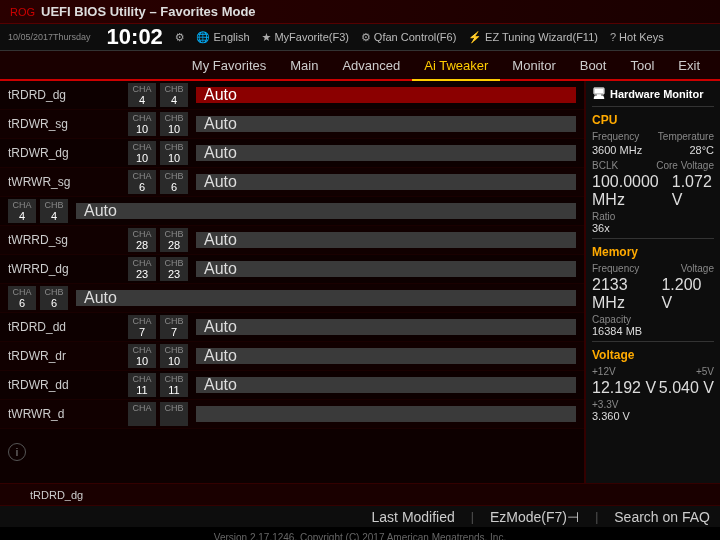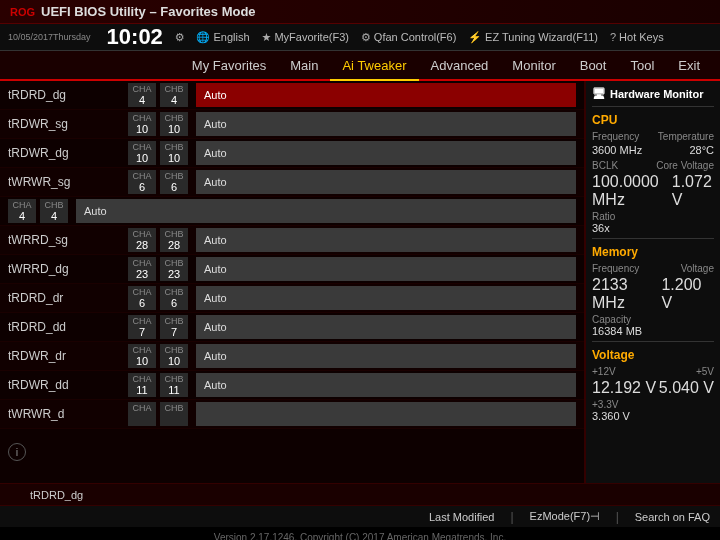--- a/index.html
+++ b/index.html
@@ -16,21 +16,21 @@
     
     #title-bar {
       background: linear-gradient(to right, #2a0000, #1a0000);
       padding: 4px 10px;
       display: flex;
       align-items: center;
       border-bottom: 1px solid #550000;
     }
     #title-bar .logo {
       color: #cc0000;
-      font-weight: bold;
+      font-weight: normal;
       font-size: 11px;
       margin-right: 6px;
     }
     #title-bar .title-text {
       color: #ddd;
       font-size: 13px;
       font-weight: bold;
     }
 
     
@@ -146,22 +146,22 @@
       text-align: center;
       min-width: 28px;
       background: #2a2a2a;
       padding: 1px 3px;
     }
     .setting-value {
       flex: 1;
       background: #3a3a3a;
       color: #ddd;
       padding: 2px 8px;
-      font-size: 11px;
-      height: 24px;
+      font-size: 16px;
+      height: 16px;
       display: flex;
       align-items: center;
     }
     .setting-row.active-row .setting-value {
       background: #8b0000;
       color: #fff;
     }
 
     
     #hw-monitor {
@@ -217,21 +217,21 @@
       display: flex;
       align-items: center;
       justify-content: flex-end;
       padding: 3px 10px;
       border-top: 1px solid #330000;
       gap: 16px;
       height: 22px;
     }
     .bottom-btn {
       color: #ccc;
-      font-size: 11px;
+      font-size: 14px;
       cursor: pointer;
     }
     .bottom-sep {
       color: #555;
     }
 
     
     #footer {
       background: #000;
       text-align: center;
@@ -310,22 +310,22 @@
   </div>
   <div class="info-item">
     <span class="icon-sym">?</span>
     <span>Hot Keys</span>
   </div>
 </div>
 
 <div id="nav-bar">
   <div class="nav-item">My Favorites</div>
   <div class="nav-item">Main</div>
+  <div class="nav-item">Advanced</div>
   <div class="nav-item active">Ai Tweaker</div>
-  <div class="nav-item">Advanced</div>
   <div class="nav-item">Monitor</div>
   <div class="nav-item">Boot</div>
   <div class="nav-item">Tool</div>
   <div class="nav-item">Exit</div>
 </div>
 
 <div id="main-content">
 
   <div id="settings-panel">
 
@@ -420,21 +420,20 @@
             <span class="ch-val">23</span>
           </div>
           <div class="ch-group">
             <span class="ch-label">CHB</span>
             <span class="ch-val">23</span>
           </div>
         </div>
         <span class="setting-value">Auto</span>
       </div>
       <div class="setting-row">
-        <span class="setting-name">tRDRD_dr</span>
         <div class="cha-chb">
           <div class="ch-group">
             <span class="ch-label">CHA</span>
             <span class="ch-val">6</span>
           </div>
           <div class="ch-group">
             <span class="ch-label">CHB</span>
             <span class="ch-val">6</span>
           </div>
         </div>

